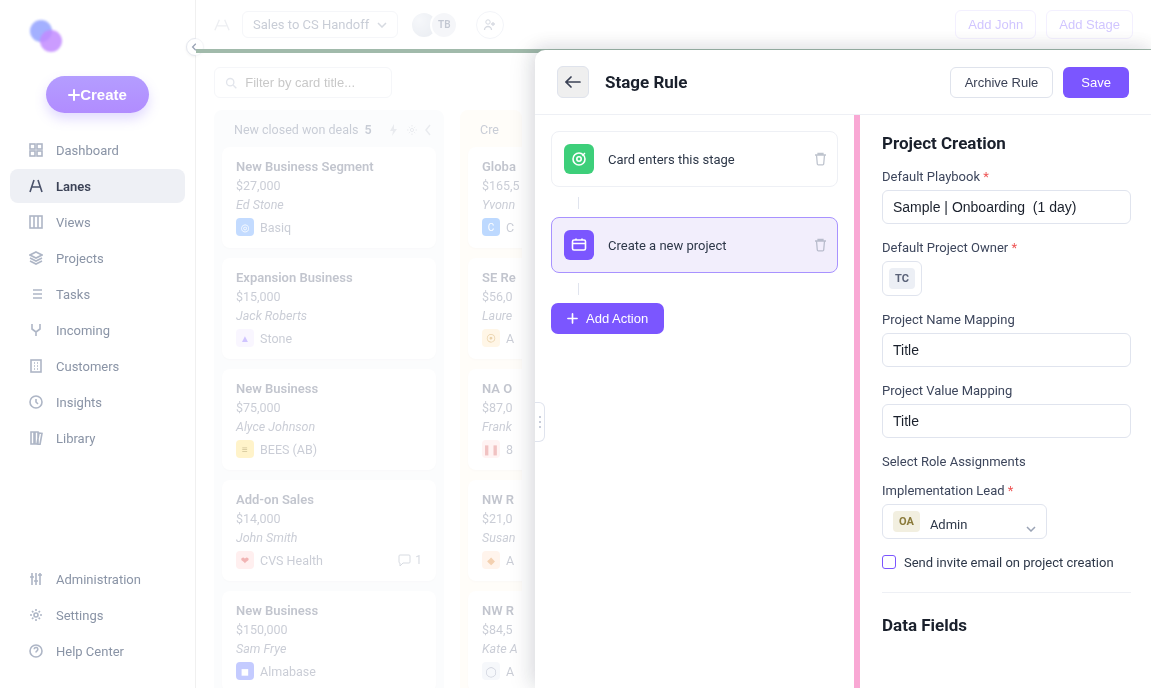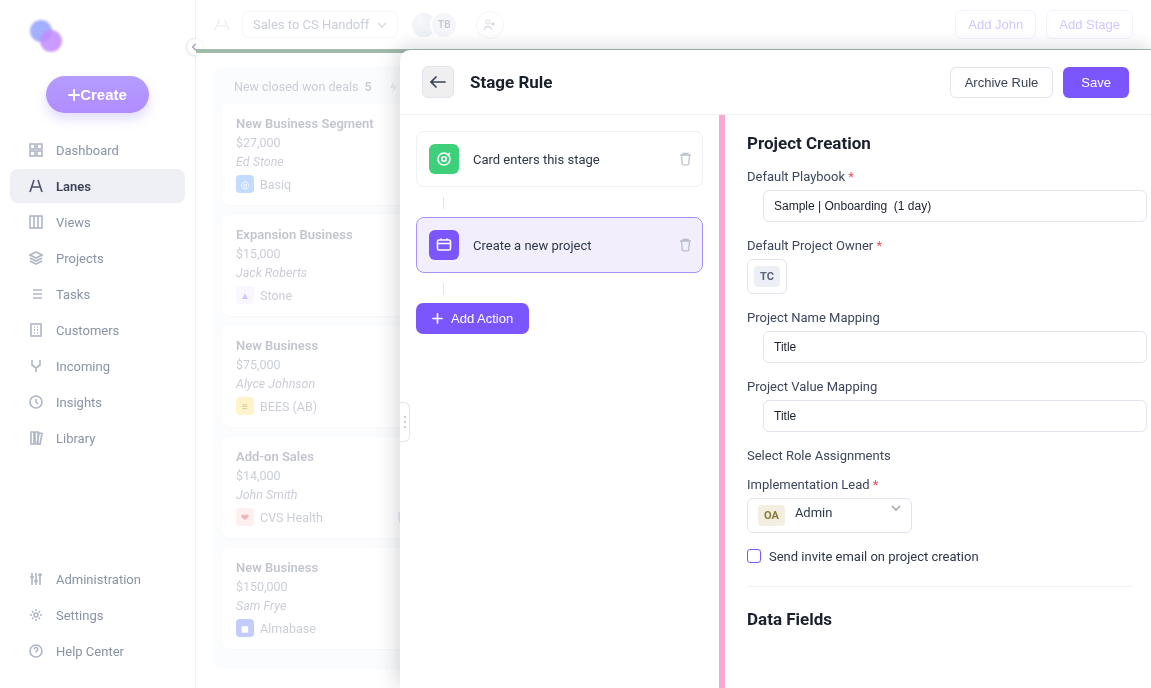--- a/index.html
+++ b/index.html
@@ -44,21 +44,21 @@
   .card .title { font-weight:600; color:#676f85; font-size:13px; margin-bottom:4px;}
   .card .amount { color:#7b8399; font-size:12.5px; margin-bottom:4px;}
   .card .person { color:#7b8399; font-size:12.5px; margin-bottom:6px;font-style:italic;}
   .card .footer-row { display:flex; align-items:center; gap:6px;}
   .company-chip { width:18px; height:18px; border-radius:4px; display:inline-flex; align-items:center; justify-content:center; font-size:10px; color:#fff;}
   .company-name { font-size:12.5px; color:#7b8399;}
   .comment-ind { margin-left:auto; display:flex; align-items:center; gap:4px; color:#9aa3b5; font-size:12px;}
   
   .fade-overlay { position:absolute; inset:0; background:rgba(255,255,255,.6); }
 
-  .panel { position:absolute; top:50px; right:0; width:751px; bottom:0; background:#fff; border-radius:10px 0 0 0; box-shadow: -6px 0 22px rgba(23,30,52,.10), 0 -4px 18px rgba(23,30,52,.08); display:flex; flex-direction:column; }
+  .panel { position:absolute; top:50px; right:0; width:616px; bottom:0; background:#fff; border-radius:10px 0 0 0; box-shadow: -6px 0 22px rgba(23,30,52,.10), 0 -4px 18px rgba(23,30,52,.08); display:flex; flex-direction:column; }
   .panel-header { display:flex; align-items:center; gap:16px; padding:16px 22px; border-bottom:1px solid #eef0f5;}
   .back-btn { width:32px; height:32px; border:1px solid #dfe3ec; border-radius:6px; display:flex; align-items:center; justify-content:center;}
   .panel-title { font-size:17px; font-weight:700; color:#1a202c;}
   .panel-header .right { margin-left:auto; display:flex; gap:10px;}
   .btn-outline { border:1px solid #dfe3ec; background:#fff; color:#3b4256; border-radius:6px; padding:7px 14px; font-size:13px;}
   .btn-primary { border:none; background:#7b56ff; color:#fff; border-radius:6px; padding:7px 18px; font-size:13px; font-weight:500;}
   .panel-body { display:flex; flex:1; overflow:hidden;}
   .rule-col { width:325px; border-right:6px solid #f9a8d4; padding:16px;}
   .trigger-box { border:1px solid #eef0f5; border-radius:8px; padding:12px; display:flex; align-items:center; gap:14px; margin-bottom:10px; position:relative;}
   .trigger-box.selected { border:1px solid #a892ff; background:#f2eefc;}
@@ -67,24 +67,24 @@
   .trig-icon.purple { background:#7b56ff;}
   .trash { position:absolute; right:10px; opacity:.55;}
   .connector { width:1px; height:12px; background:#e0e4ee; margin:0 0 8px 27px;}
   .add-action-btn { background:#7b56ff; color:#fff; border:none; border-radius:7px; padding:8px 16px; font-size:13px; display:flex; align-items:center; gap:8px;}
   
   .form-col { flex:1; padding:18px 20px 17px 22px; overflow:auto;}
   .section-h { font-size:17px; font-weight:700; color:#1a202c; margin-bottom:16px;}
   .field { margin-bottom:16px;}
   .label { font-size:13px; color:#3d465c; margin-bottom:6px; display:block;}
   .req::after { content:" *"; color:#e55;}
-  .input { width:100%; border:1px solid #e0e4ee; border-radius:6px; padding:8px 10px; font-size:12px; color:#1a202c;margin-left:16px;}
+  .input { width:100%; border:1px solid #e0e4ee; border-radius:6px; padding:8px 10px; font-size:14px; color:#1a202c;}
   .pill { display:inline-flex; align-items:center; justify-content:center; background:#eceff5; color:#5a6278; font-size:11px; font-weight:700; border-radius:4px; padding:4px 6px;}
   .owner-box { border:1px solid #e0e4ee; border-radius:6px; padding:6px; display:inline-flex;}
-  .role-select { display:flex; align-items:flex-start; gap:10px; border:1px solid #e0e4ee; border-radius:6px; padding:6px 10px; width:165px;}
+  .role-select { display:flex; align-items:flex-end; gap:10px; border:1px solid #e0e4ee; border-radius:6px; padding:6px 10px; width:165px;}
   .chk-row { display:flex; align-items:flex-start; gap:8px; margin-top:6px;}
   .chk { width:14px; height:14px; border:1.6px solid #7b56ff; border-radius:3px;}
   .divider { height:1px; background:#eef0f5; margin:22px 0;}
   .drag-handle-mid { position:absolute; left:0px; top:352px; width:10px; height:40px; border:1px solid #e0e4ee; border-left:none; border-radius:0 6px 6px 0; background:#fff; display:flex; align-items:center; justify-content:center;}
   
   .plat-mini { position:absolute; bottom:10px; left:830px; width:228px; height:26px; border-radius:0 0 8px 8px; background:linear-gradient(180deg,rgba(203,190,255,.25),rgba(203,190,255,.45));}
   .plat-mini.red1 { left:704px; width:46px; background:linear-gradient(180deg,rgba(255,170,130,.2),rgba(255,170,130,.35));}
   .plat-mini.red2 { left:766px; width:46px; background:linear-gradient(180deg,rgba(255,170,130,.2),rgba(255,170,130,.35));}
   
   svg { display:block; }
@@ -150,33 +150,33 @@
           <span class="nav-icon">
             <svg width="14" height="14" viewBox="0 0 14 14">
               <path d="M4 3h9M4 7h9M4 11h9M1 3h.01M1 7h.01M1 11h.01"></path>
             </svg>
           </span>
           <span>Tasks</span>
         </li>
         <li>
           <span class="nav-icon">
             <svg width="14" height="14" viewBox="0 0 14 14">
+              <path d="M3 1v5l4 3v4M11 1v5l-4 3"></path>
+            </svg>
+          </span>
+          <span>Incoming</span>
+        </li>
+        <li>
+          <span class="nav-icon">
+            <svg width="14" height="14" viewBox="0 0 14 14">
               <rect x="2" y="1" width="10" height="12"></rect>
               <path d="M5 4h1M8 4h1M5 7h1M8 7h1M5 10h1M8 10h1"></path>
             </svg>
           </span>
           <span>Customers</span>
-        </li>
-        <li>
-          <span class="nav-icon">
-            <svg width="14" height="14" viewBox="0 0 14 14">
-              <path d="M3 1v5l4 3v4M11 1v5l-4 3"></path>
-            </svg>
-          </span>
-          <span>Incoming</span>
         </li>
         <li>
           <span class="nav-icon">
             <svg width="14" height="14" viewBox="0 0 14 14">
               <circle cx="7" cy="7" r="6"></circle>
               <path d="M7 4v3l2 2"></path>
             </svg>
           </span>
           <span>Insights</span>
         </li>
@@ -242,20 +242,27 @@
             <path d="M1.5 12c0-2 1.8-3.5 3.5-3.5s3.5 1.5 3.5 3.5M10 4v4M8 6h4" stroke="#9aa3b5" fill="none" stroke-width="1.3"></path>
           </svg>
       </button>
       <div class="top-actions">
         <button class="ghost-btn">Add John</button>
         <button class="ghost-btn">Add Stage</button>
       </div>
     </div>
 
     <div class="board-wrap">
+      <div class="filter-box">
+        <svg width="14" height="14" viewBox="0 0 14 14">
+            <circle cx="6" cy="6" r="4.2" stroke="#b6bdce" fill="none" stroke-width="1.5"></circle>
+            <path d="M9.5 9.5 L13 13" stroke="#b6bdce" stroke-width="1.5"></path>
+          </svg>
+        <input style="border: none; outline: none; font-size: 13px; width: 100%; background: transparent;" placeholder="Filter by card title...">
+      </div>
       <div class="board" id="board">
           <div class="col">
             <div class="col-header">
               <span>New closed won deals</span> 
               <span class="count">5</span>
               <span class="hicons">
                 <svg width="12" height="12" viewBox="0 0 12 12">
                   <path d="M6 0L2 7h3l-1 5 5-7H6z" fill="#9aa3b5"></path>
                 </svg>
                 <svg width="12" height="12" viewBox="0 0 12 12">

